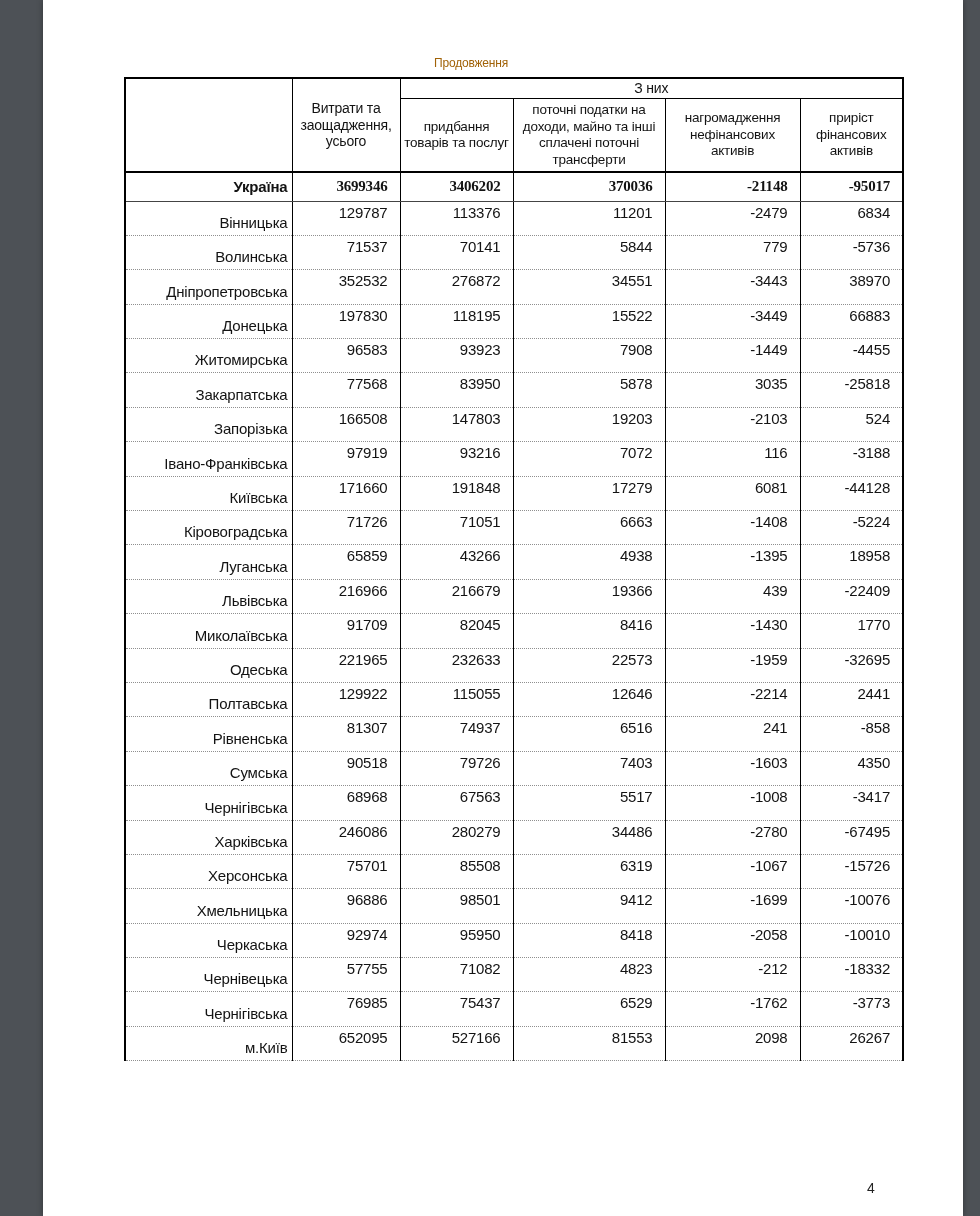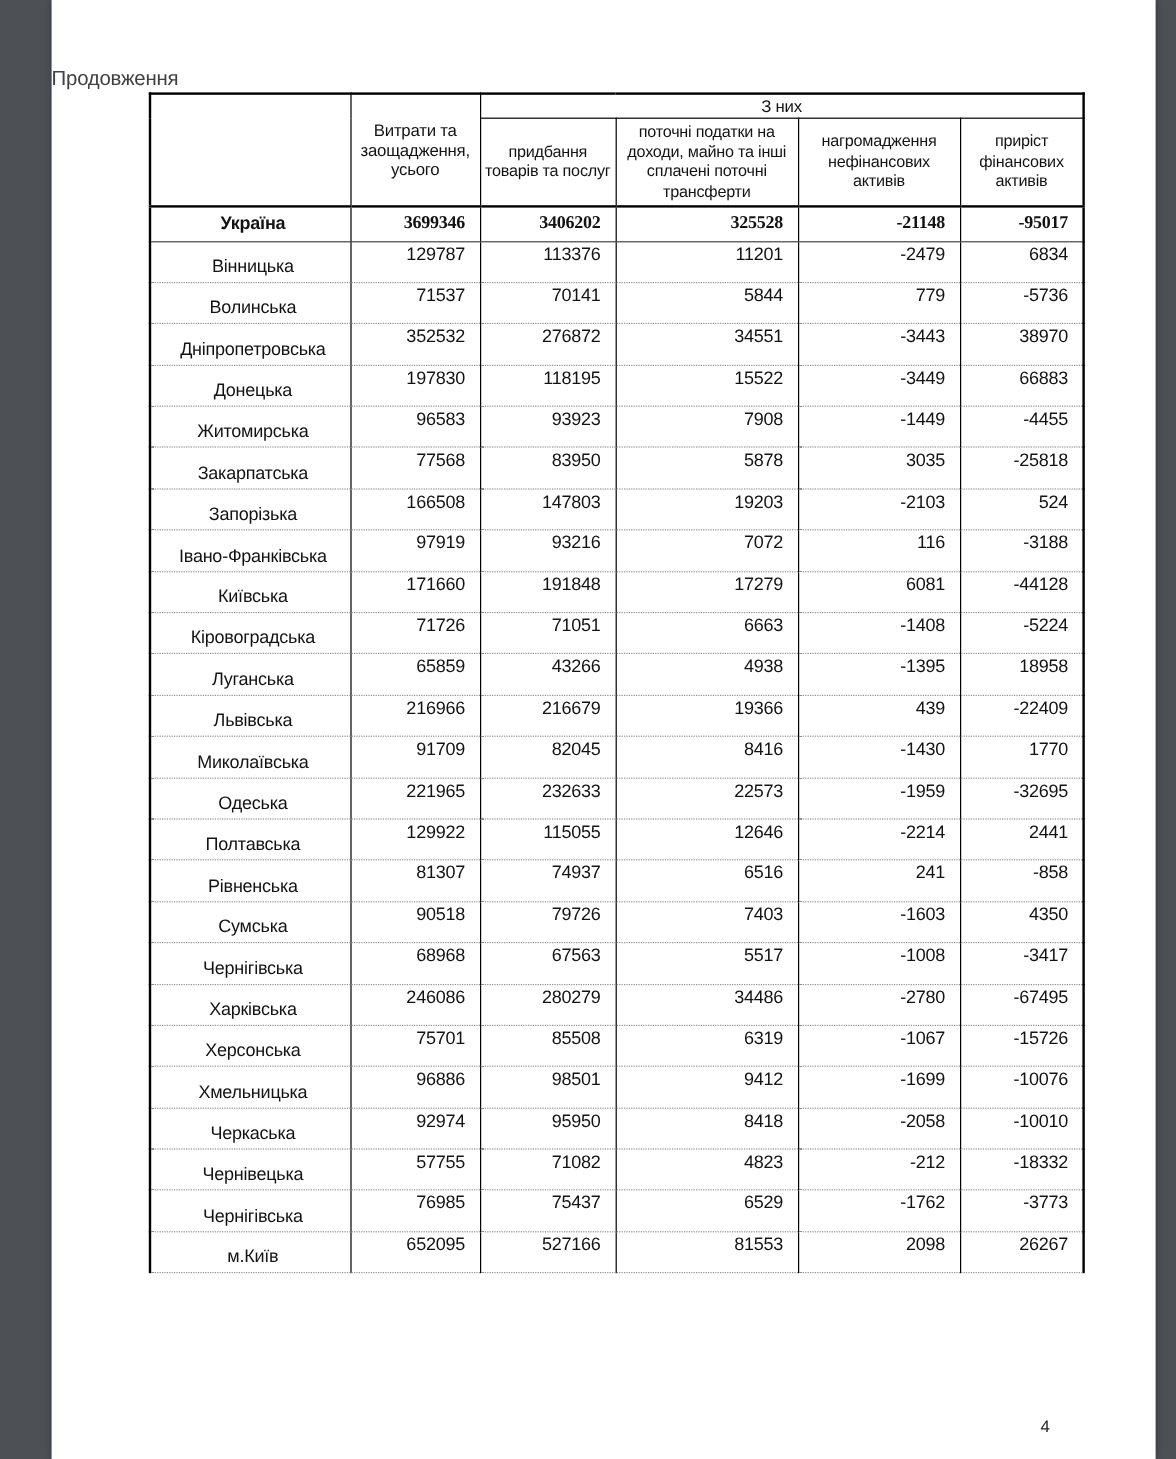--- a/index.html
+++ b/index.html
@@ -10,21 +10,21 @@
     -webkit-font-smoothing:antialiased;
   }
   .viewer{position:absolute;inset:0;}
   .page{
     position:absolute;left:43px;top:0;width:920px;height:1216px;
     background:#ffffff;
     box-shadow:0 0 6px rgba(0,0,0,.35);
   }
   .continuation{
     position:absolute;top:56px;left:0;width:856px;
-    text-align:left;font-size:17px;color:#404040;letter-spacing:-0.2px;
+    text-align:center;font-size:12px;color:#a16207;letter-spacing:-0.2px;
   }
   table.stat{
     position:absolute;left:81px;top:77px;width:778px;
     border-collapse:collapse;table-layout:fixed;
     color:#131313;
     border-top:2px solid #000;border-left:2px solid #000;border-right:2px solid #000;
   }
   table.stat th{
     border:1px solid #000;
     font-weight:400;font-size:13.5px;line-height:16.5px;
@@ -36,21 +36,21 @@
   td{
     border-left:1px solid #000;border-right:1px solid #000;
     border-bottom:1px dotted #8f8f8f;
     font-size:15px;letter-spacing:-0.2px;
   }
   tr.total{height:29px;font-weight:700;}
   tr.total td{border-top:2px solid #000;border-bottom:1px solid #444;vertical-align:middle;}
   tr.total td.name{padding:0 4px 1px 8px;}
   tr.total td.val{padding:0 12px 1px 2px;font-family:Liberation Serif, serif;}
   tr.row{height:34.4px;}
-  td.name{text-align:center;vertical-align:bottom;padding:0 4px 4px 8px;}
+  td.name{text-align:right;vertical-align:bottom;padding:0 4px 4px 8px;}
   td.val{text-align:right;vertical-align:top;padding:2px 12px 0 2px;}
   .pagenum{
     position:absolute;left:818px;top:1180px;width:20px;
     text-align:center;font-size:14px;color:#222;
   }
 </style>
 </head>
 <body>
 
 <div class="viewer">
@@ -78,21 +78,21 @@
           <th>поточні податки на доходи, майно та інші сплачені поточні трансферти</th>
           <th>нагромадження нефінансових активів</th>
           <th>приріст фінансових активів</th>
         </tr>
       </thead>
       <tbody id="table-body">
           <tr class="total">
             <td class="name">Україна</td>
             <td class="val">3699346</td>
             <td class="val">3406202</td>
-            <td class="val">325528</td>
+            <td class="val">370036</td>
             <td class="val">-21148</td>
             <td class="val">-95017</td>
           </tr>
           <tr class="row">
             <td class="name">Вінницька</td>
             <td class="val">129787</td>
             <td class="val">113376</td>
             <td class="val">11201</td>
             <td class="val">-2479</td>
             <td class="val">6834</td>

